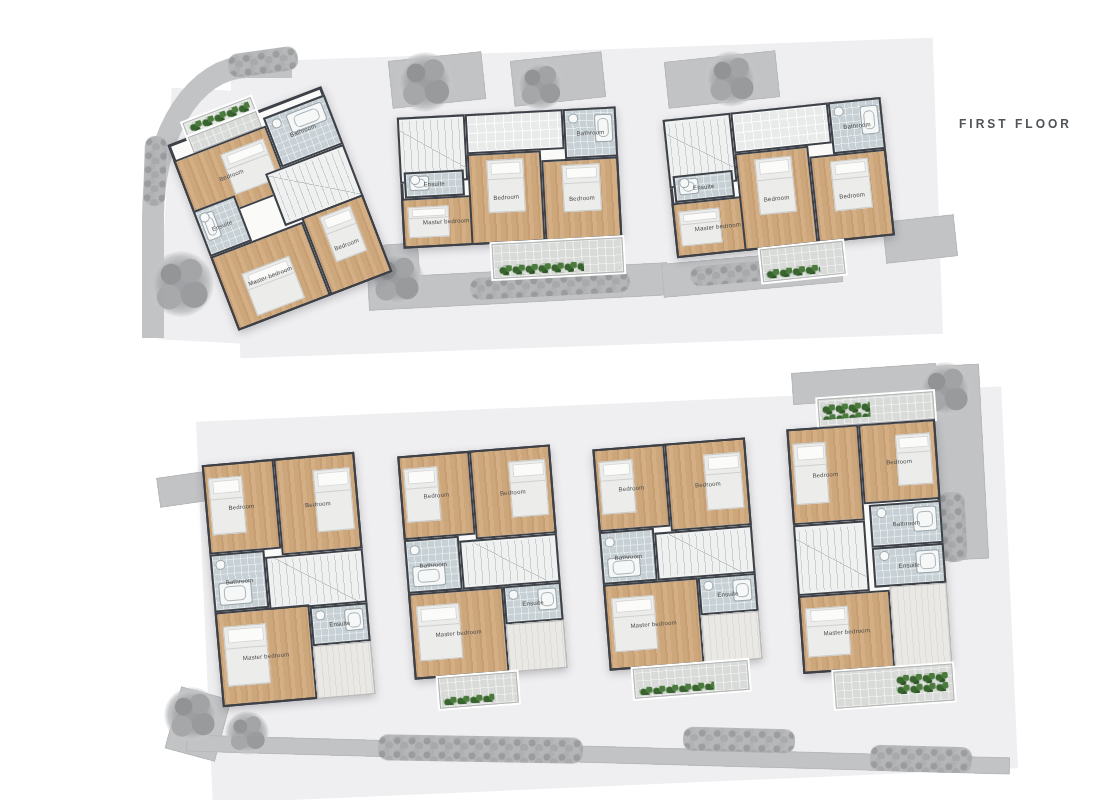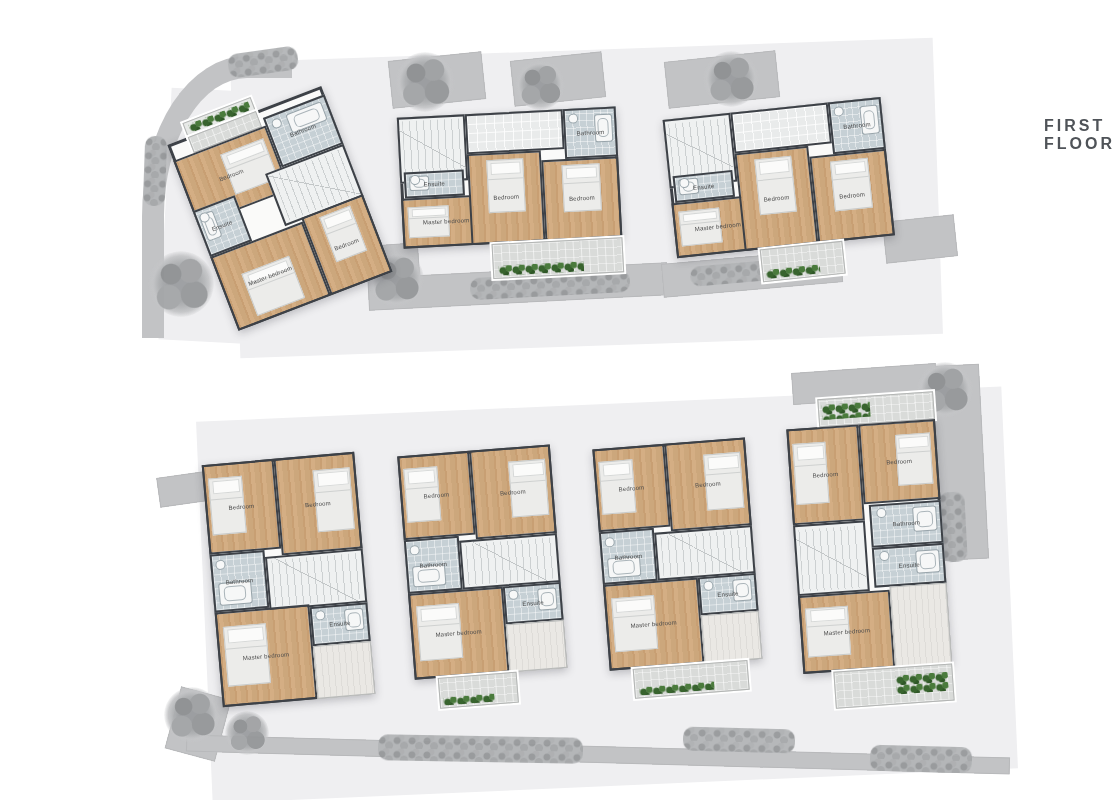--- a/index.html
+++ b/index.html
@@ -67,21 +67,21 @@
       border:1px solid #9aa6ac;border-radius:50%;}
   .plants{position:absolute;
       background-image:radial-gradient(circle at 4px 5px,#38642e 0 3px,transparent 4px),
         radial-gradient(circle at 10px 3px,#4a7b3c 0 3px,transparent 4px),
         radial-gradient(circle at 7px 8px,#2f5727 0 2.5px,transparent 3.5px);
       background-size:13px 10px;}
   .plants-bottom{left:4%;right:30%;bottom:6%;height:30%;}
   .plants-left{left:3%;top:18%;width:42%;height:58%;}
   .plants-right{right:3%;top:20%;width:45%;height:55%;}
   .plants-full{inset:12% 5%;}
-  #floor-title{position:absolute;left:1044px;top:117px;font-size:16px;font-weight:600;
+  #floor-title{position:absolute;left:959px;top:117px;font-size:12px;font-weight:600;
       letter-spacing:3px;color:#4f5358;}
 </style>
 </head>
 <body>
 
 <div id="canvas">
   <div class="plot" style="left: 235px; top: 50px; width: 703px; height: 296px; transform: rotate(-2deg);"></div>
     <div class="plot" style="left: 204px; top: 404px; width: 806px; height: 382px; transform: rotate(-2.5deg);"></div>
     <div class="plot" style="left: 165px; top: 90px; width: 95px; height: 252px; transform: rotate(3deg);"></div>
     <div class="curve-road"></div>

